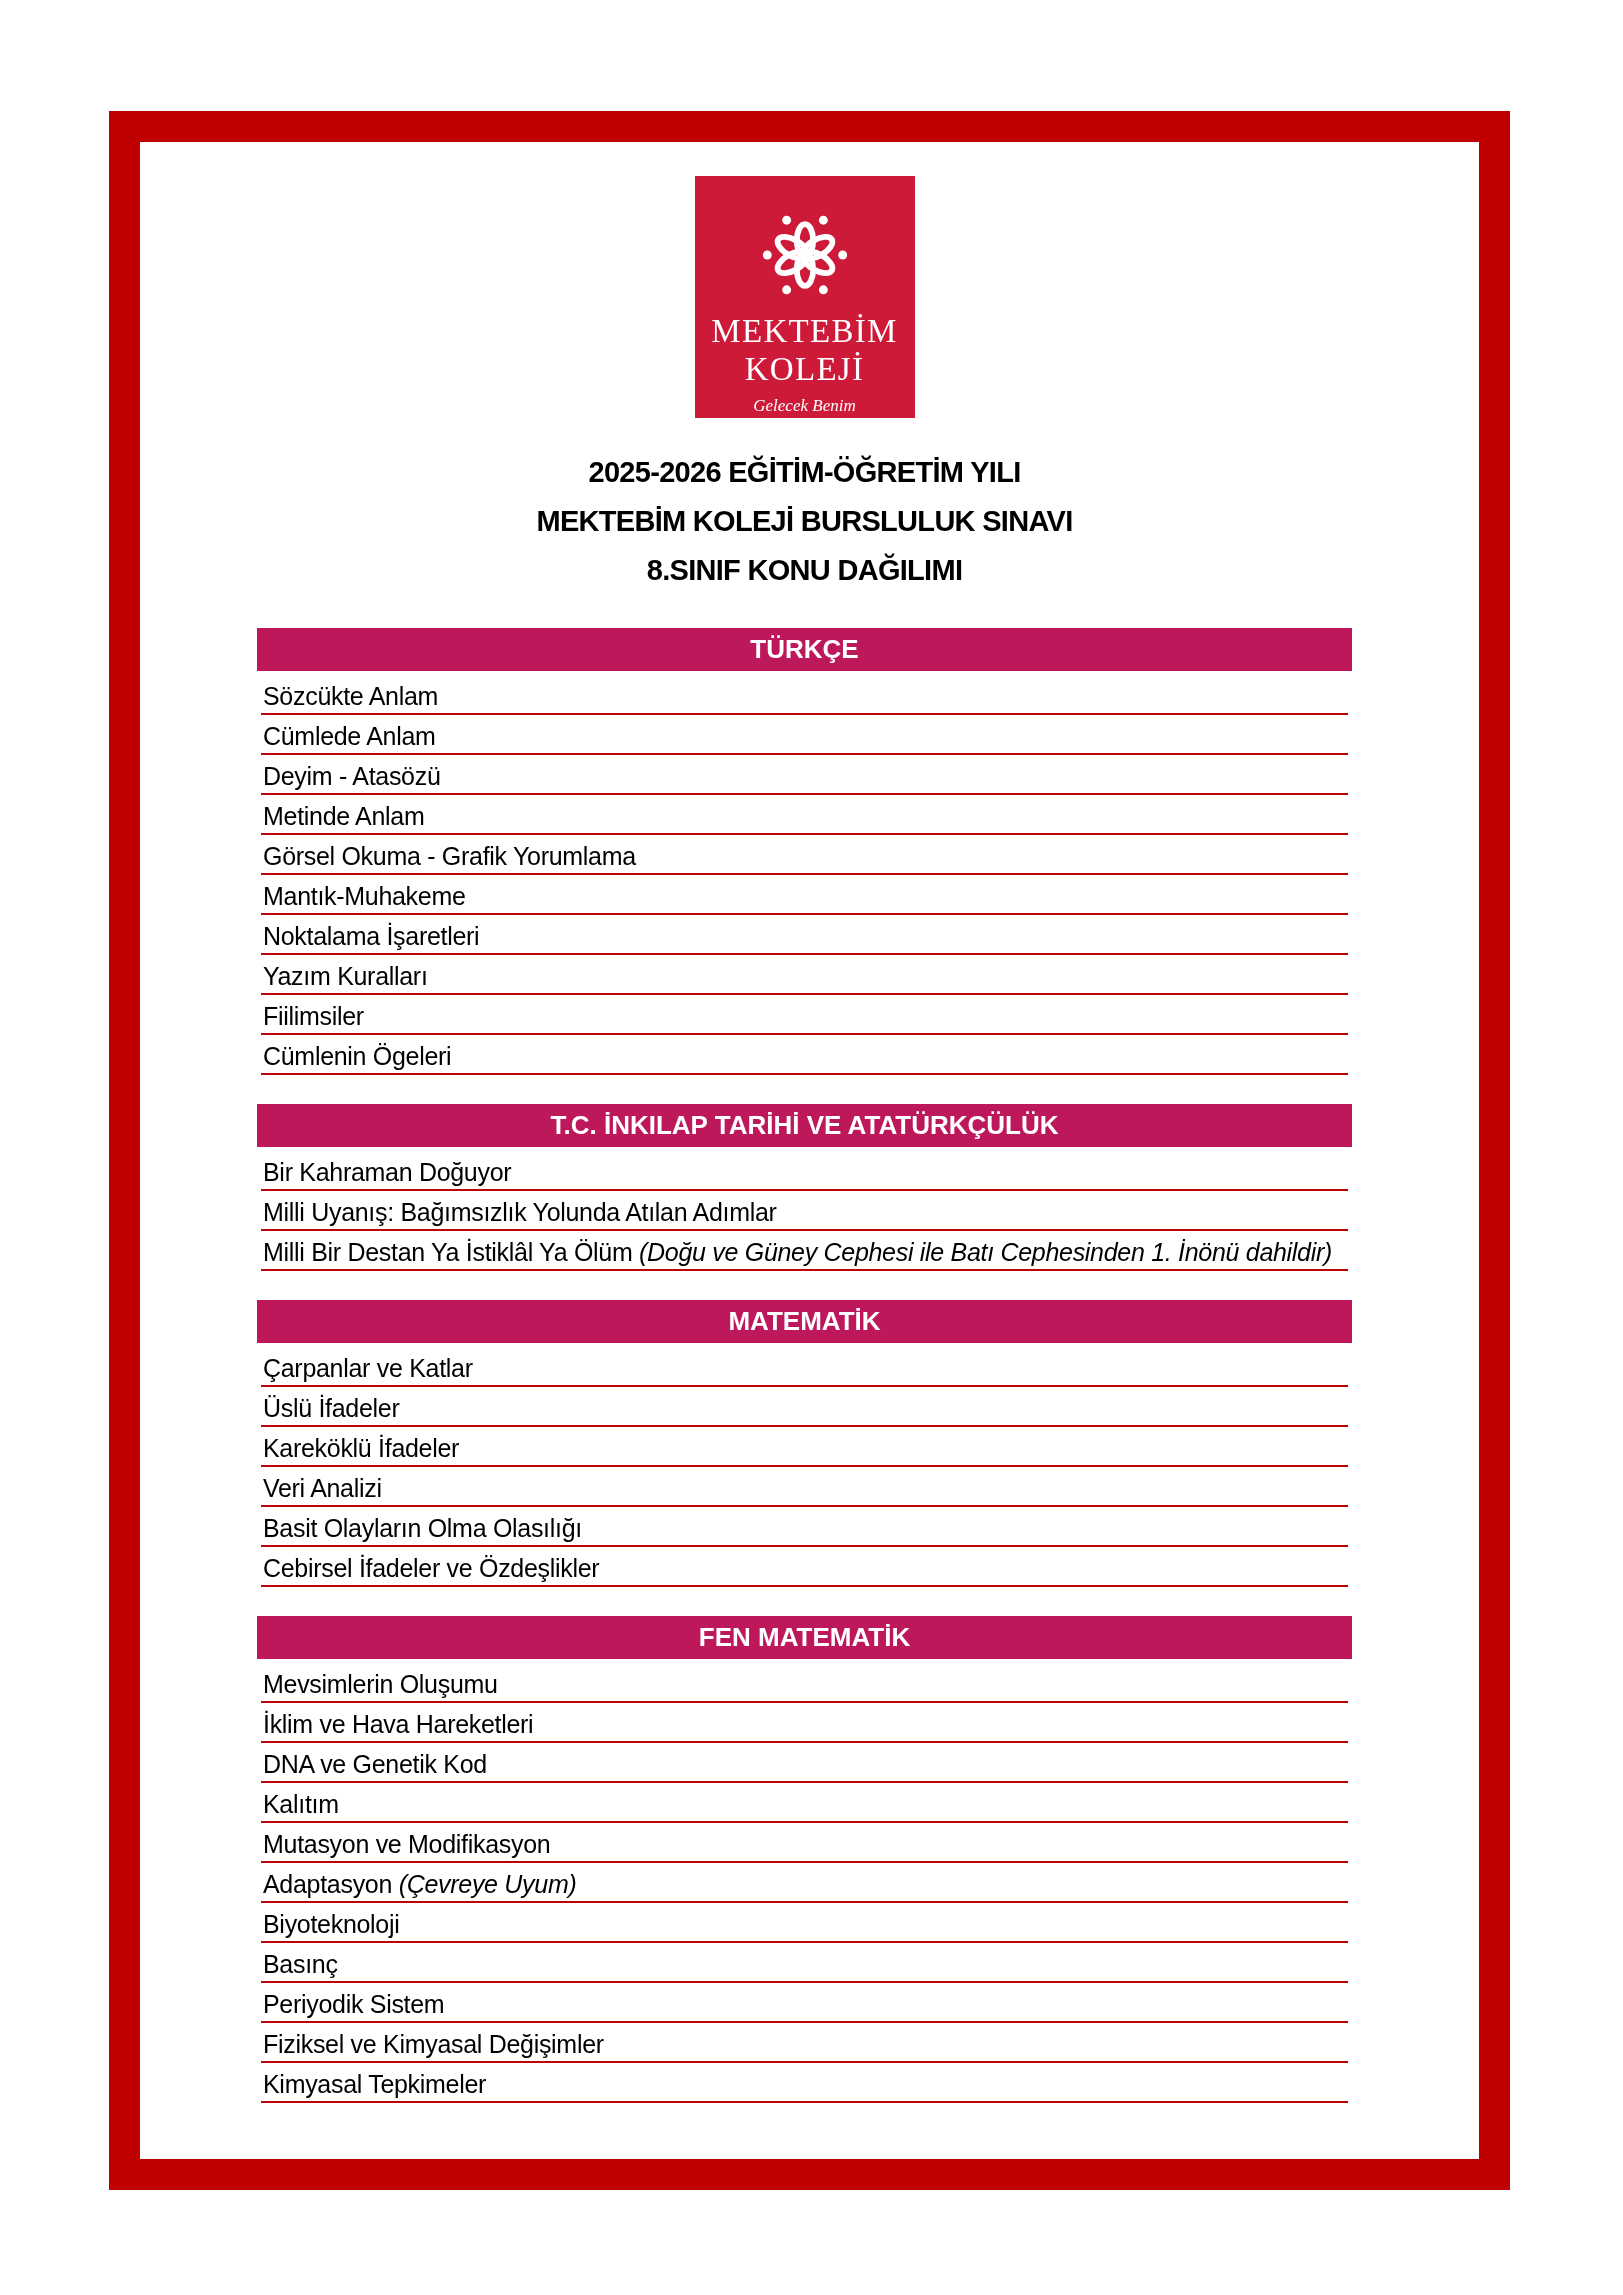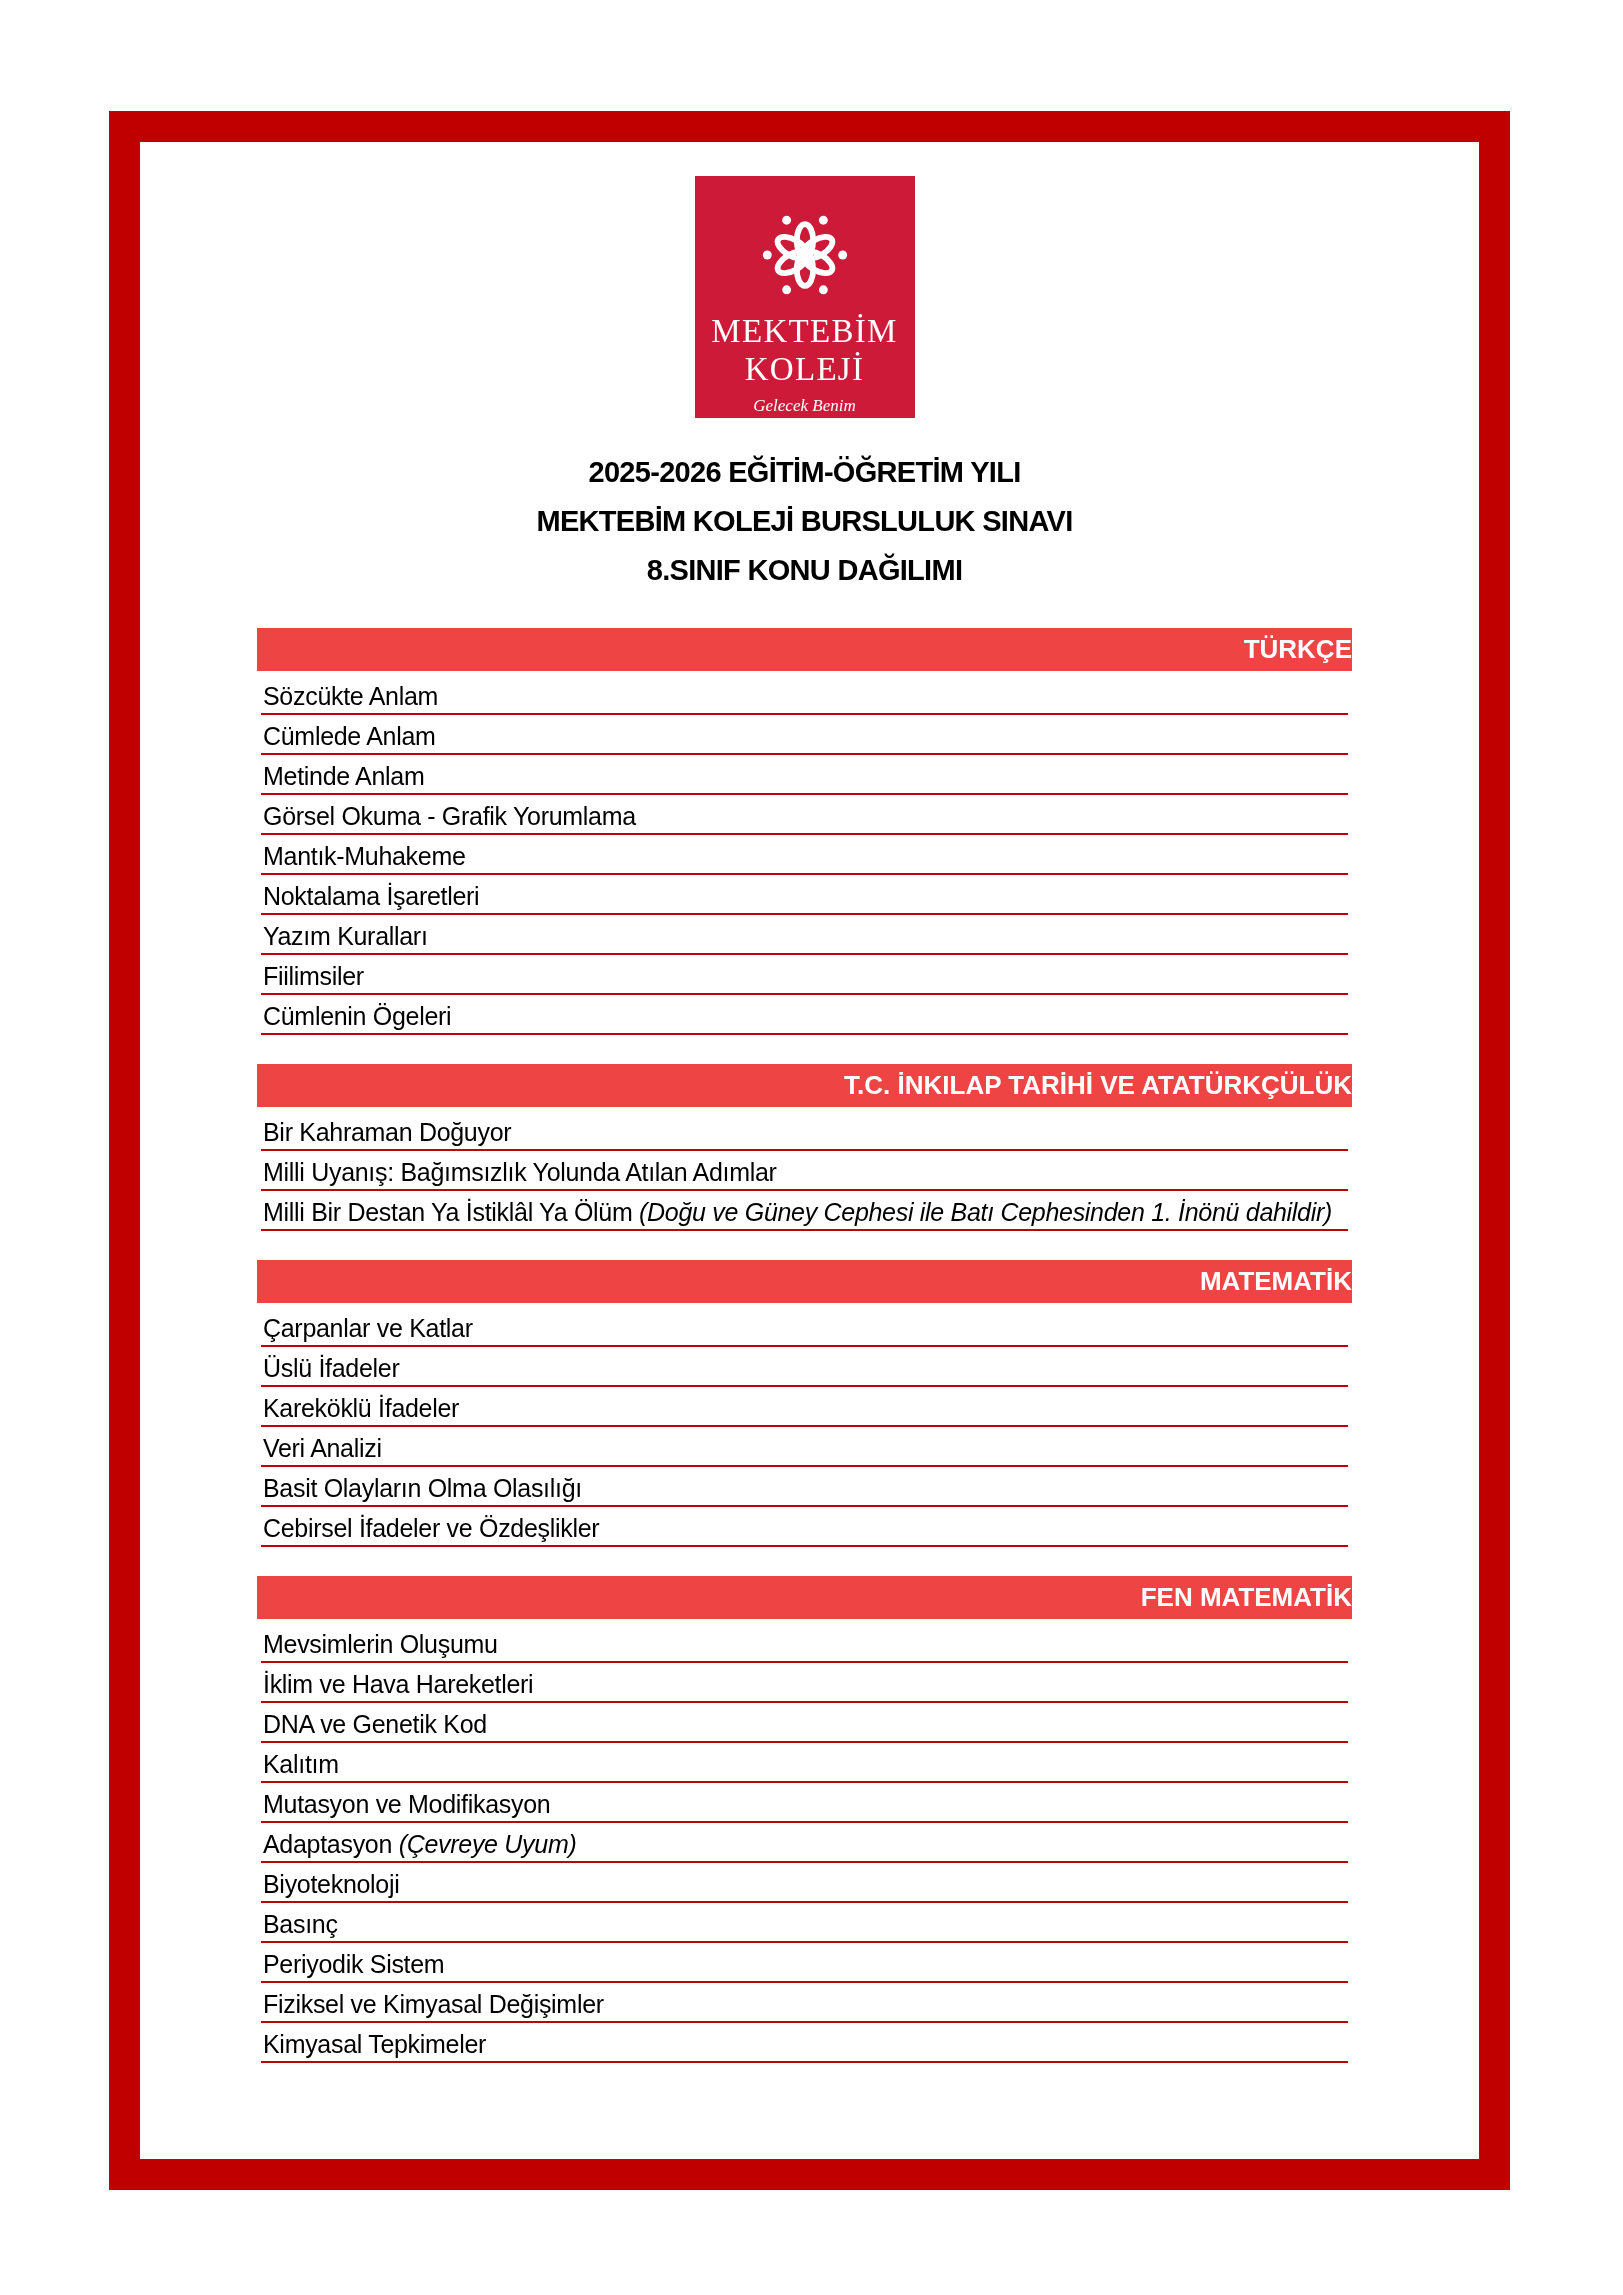--- a/index.html
+++ b/index.html
@@ -62,25 +62,25 @@
     font-size: 29px;
     line-height: 49px;
     letter-spacing: -0.7px;
   }
   
   #sections { margin-top: 33px; }
   .section + .section { margin-top: 29px; }
   .section-header {
     height: 43px;
     line-height: 43px;
-    background: #ef4444;
+    background: #be185d;
     color: #ffffff;
     font-weight: bold;
     font-size: 26px;
-    text-align: right;
+    text-align: center;
     letter-spacing: 0px;
   }
   .topic-list { list-style: none; margin: 4px; padding: 0; }
   .topic-row {
     box-sizing: border-box;
     min-height: 40px;
     padding: 3.9px 2.6px 0 2px;
     border-bottom: 2.6px solid #bb0505;
     font-size: 25px;
     line-height: 34px;
@@ -127,20 +127,21 @@
       </div>
 
       <div id="sections">
   <section class="section">
     <div class="section-header">TÜRKÇE</div>
     <ul class="topic-list">
   <li class="topic-row"><span class="topic-text">Sözcükte Anlam</span></li>
 
   <li class="topic-row"><span class="topic-text">Cümlede Anlam</span></li>
 
+  <li class="topic-row"><span class="topic-text">Deyim - Atasözü</span></li>
 
   <li class="topic-row"><span class="topic-text">Metinde Anlam</span></li>
 
   <li class="topic-row"><span class="topic-text">Görsel Okuma - Grafik Yorumlama</span></li>
 
   <li class="topic-row"><span class="topic-text">Mantık-Muhakeme</span></li>
 
   <li class="topic-row"><span class="topic-text">Noktalama İşaretleri</span></li>
 
   <li class="topic-row"><span class="topic-text">Yazım Kuralları</span></li>

